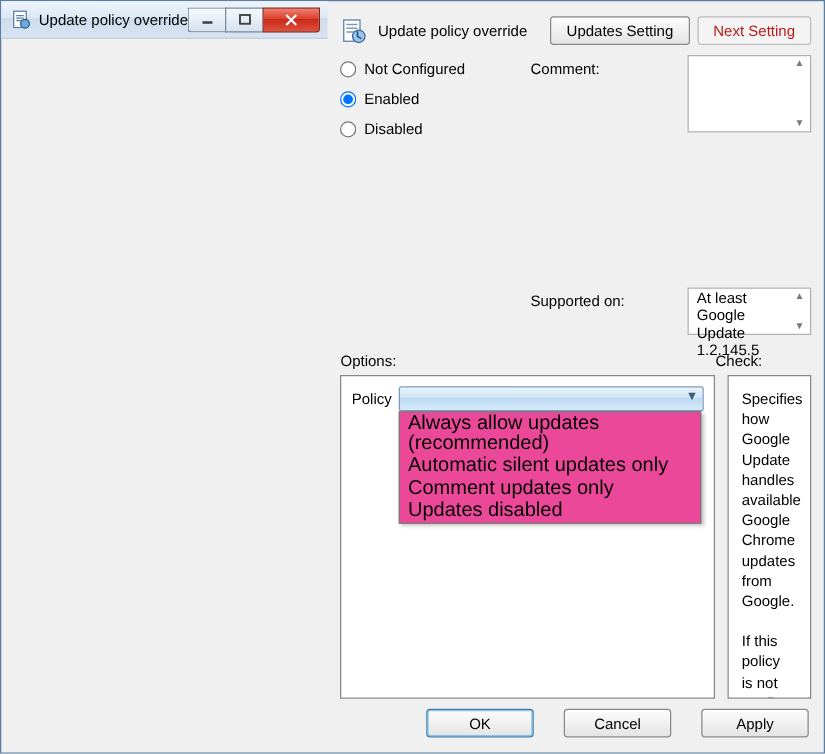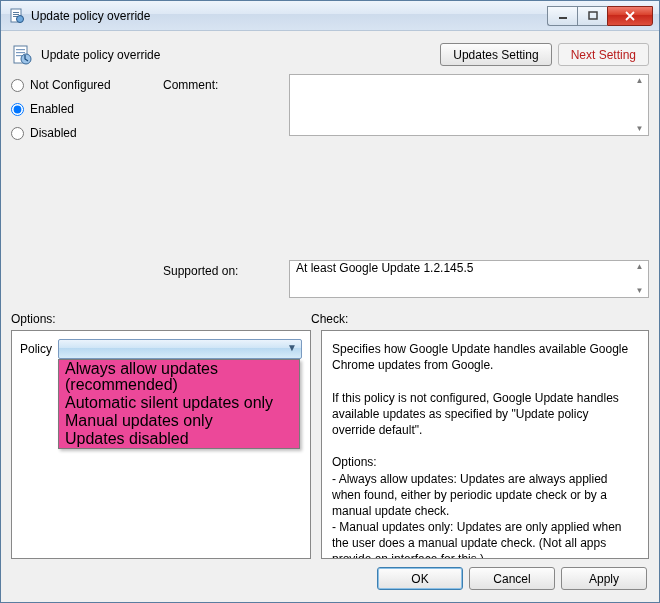--- a/index.html
+++ b/index.html
@@ -9,21 +9,21 @@
     font-size: 12px;
     background: #fff;
     color: #000;
   }
   .window {
     width: 660px;
     height: 603px;
     border: 1px solid #5a7da0;
     background: #f0f0f0;
     display: flex;
-    flex-direction: column;
+    flex-direction: row;
   }
   
   .titlebar {
     height: 30px;
     background: linear-gradient(to bottom, #eef4fb 0%, #dde8f5 45%, #cddbec 46%, #d8e4f2 100%);
     border-bottom: 1px solid #b8c7d8;
     display: flex;
     align-items: center;
     padding-left: 8px;
   }
@@ -192,21 +192,21 @@
     z-index:5;
   }
   .dropdown-list div {
     padding: 1px 6px;
     line-height: 16px;
   }
 
   .footer {
     display:flex;
     justify-content:flex-end;
-    gap:6px;
+    gap:24px;
     padding: 8px 2px 2px 2px;
   }
 
   .doc-svg { width:100%; height:100%; }
 </style>
 </head>
 <body>
 
 <div class="window">
 
@@ -303,21 +303,21 @@
       <div class="panel options-panel">
         <div class="policy-row">
           <label>Policy</label>
           <div class="combo">
             <span class="arrow">▼</span>
           </div>
         </div>
         <div class="dropdown-list">
           <div>Always allow updates (recommended)</div>
           <div>Automatic silent updates only</div>
-          <div>Manual updates only</div>
+          <div>Comment updates only</div>
           <div>Updates disabled</div>
         </div>
       </div>
 
       <div class="panel help-panel">
         <div class="help-inner">Specifies how Google Update handles available Google Chrome updates from Google.<br><br>If this policy is not configured, Google Update handles available updates as specified by "Update policy override default".<br><br>Options:<br> - Always allow updates: Updates are always applied when found, either by periodic update check or by a manual update check.<br> - Manual updates only: Updates are only applied when the user does a manual update check. (Not all apps provide an interface for this.)<br> - Automatic silent updates only: Updates are only applied when they are found via the periodic update check.<br> - Updates disabled: Never apply updates.<br><br>If you select manual updates, you should periodically check for updates using the application's manual update mechanism if available. If you disable updates, you should periodically check for updates and distribute them to users. Check http://www.google.com/chrome/.</div>
       </div>
     </div>
 
     <div class="footer">

